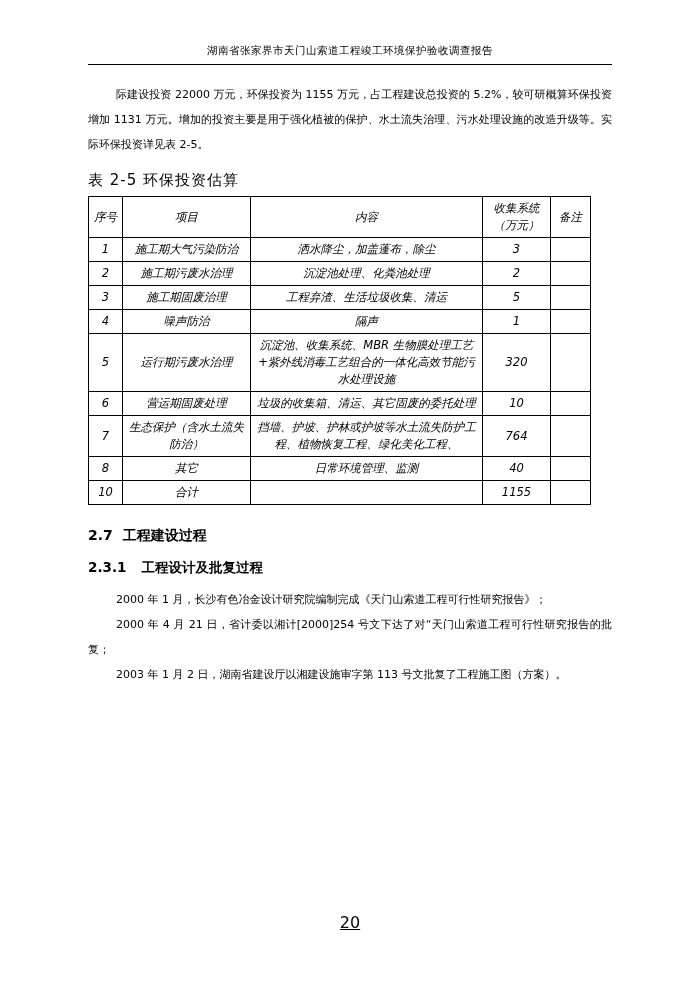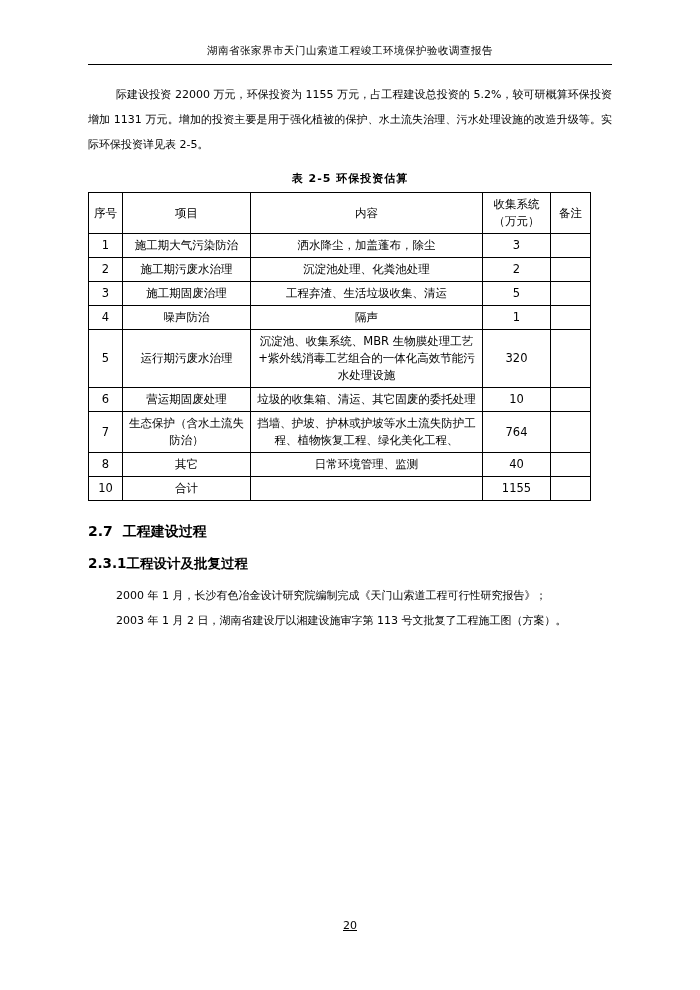--- a/index.html
+++ b/index.html
@@ -49,31 +49,31 @@
     margin: 0 0 0 0;
     font-size: 11px;
     line-height: 25px;
     text-align: justify;
     text-justify: inter-ideograph;
   }
   .indent {
     text-indent: 28px;
   }
   .table-caption {
-    text-align: center;
-    font-size: 11px;
-    font-weight: bold;
+    font-size: 15px;
+    font-weight: normal;
     margin: 14px 0 6px 0;
     letter-spacing: 1px;
   }
   table.invest {
     border-collapse: collapse;
     width: 476px;
     font-size: 11.5px;
     table-layout: fixed;
+    font-style: italic;
   }
   table.invest td, table.invest th {
     border: 1px solid #000;
     padding: 3px 2px;
     text-align: center;
     vertical-align: middle;
     line-height: 17px;
     font-weight: normal;
   }
   table.invest th {
@@ -89,32 +89,32 @@
     font-size: 14px;
     font-weight: bold;
     margin: 22px 0 14px 0;
   }
   h3.subsec-title {
     font-size: 13.5px;
     font-weight: bold;
     margin: 14px 0 10px 0;
   }
   h3.subsec-title .num {
-    margin-right: 0;
+    margin-right: 15px;
   }
   h2.sec-title .num {
     margin-right: 10px;
   }
   .page-number {
     position: absolute;
     bottom: 58px;
     left: 0;
     width: 700px;
     text-align: center;
-    font-size: 11px;
+    font-size: 16px;
     text-decoration: underline;
   }
   .cell-left { text-align: center; }
 </style>
 </head>
 <body>
 
 <div class="page">
 
   <div class="header">湖南省张家界市天门山索道工程竣工环境保护验收调查报告</div>
@@ -215,19 +215,20 @@
 
     <h2 class="sec-title">
       <span class="num">2.7</span><span>工程建设过程</span>
     </h2>
 
     <h3 class="subsec-title">
       <span class="num">2.3.1</span><span>工程设计及批复过程</span>
     </h3>
 
     <p class="body-text indent">2000 年 1 月，长沙有色冶金设计研究院编制完成《天门山索道工程可行性研究报告》；</p>
+    <p class="body-text indent">2000 年 4 月 21 日，省计委以湘计[2000]254 号文下达了对“天门山索道工程可行性研究报告的批复；</p>
     <p class="body-text indent">2003 年 1 月 2 日，湖南省建设厅以湘建设施审字第 113 号文批复了工程施工图（方案）。</p>
 
   </div>
 
   <div class="page-number">20</div>
 
 </div>
 
 </body></html>

